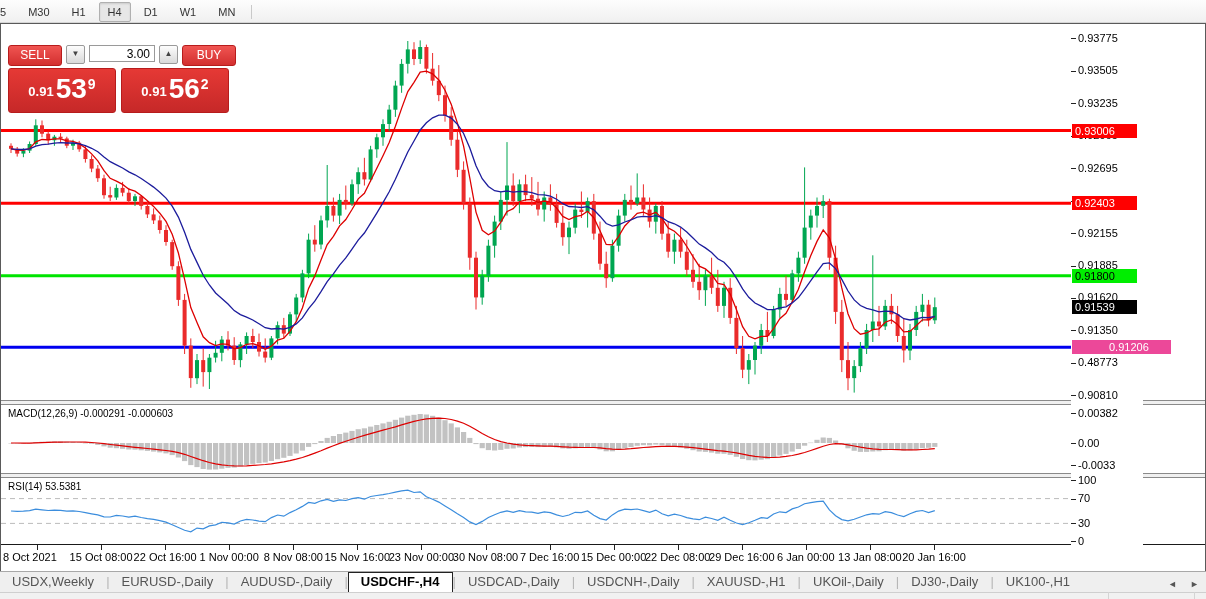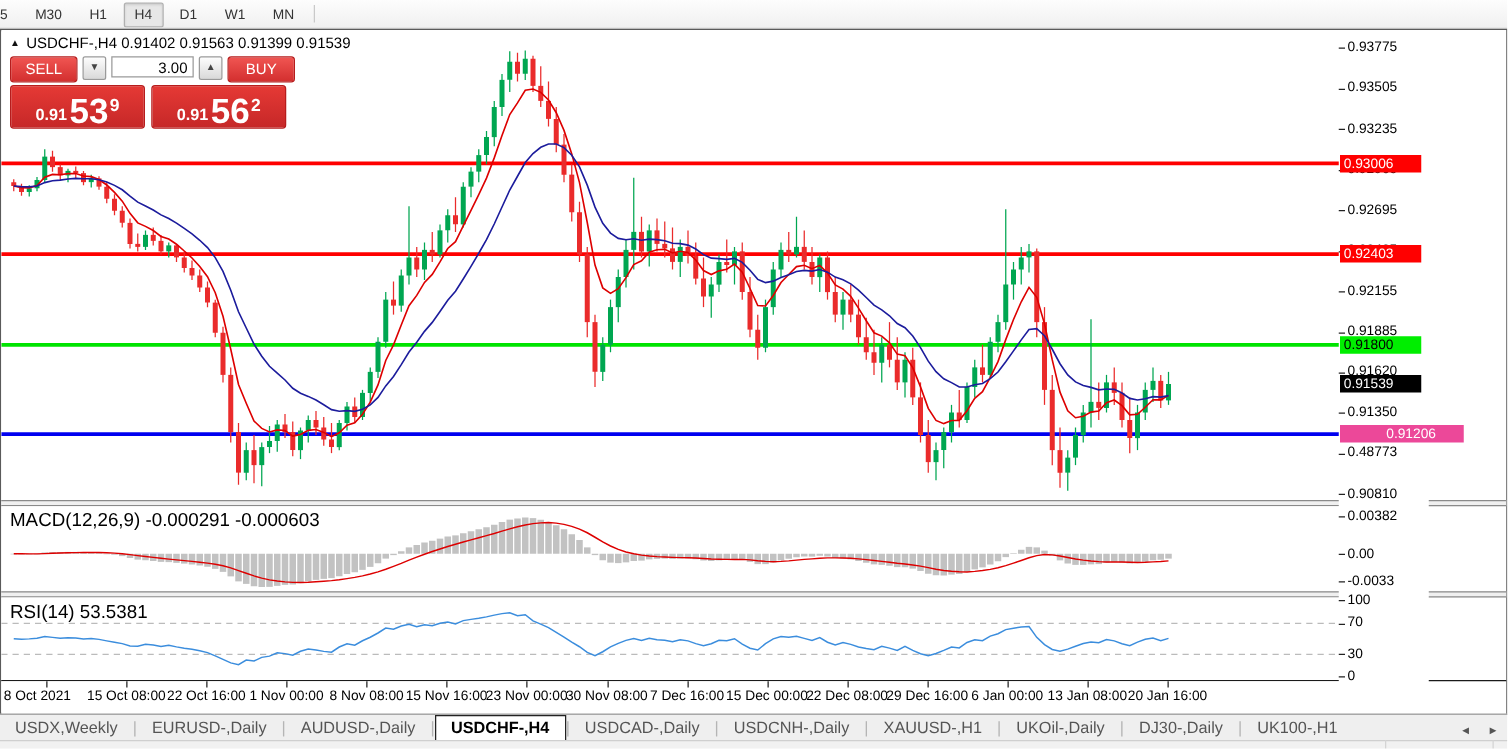--- a/index.html
+++ b/index.html
@@ -17,36 +17,36 @@
   
   #chart-border{position:absolute;top:23px;left:0;width:1204px;height:547px;border:1px solid #5a5a5a;pointer-events:none;}
   .pane-svg{position:absolute;left:1px;background:#fff;}
   .splitter{position:absolute;left:1px;width:1204px;height:3px;background:#f0f0f0;
       border-top:1px solid #8a8a8a;border-bottom:1px solid #8a8a8a;}
   #vline{position:absolute;left:1132px;top:24px;width:1px;height:520px;background:#1a1a1a;}
   #hline{position:absolute;left:1px;top:544px;width:1204px;height:1px;background:#1a1a1a;}
   
   #chart-title{position:absolute;left:8px;top:27px;font-size:12px;color:#000;white-space:nowrap;}
   #chart-title .marker{font-size:8px;margin-right:5px;vertical-align:1px;color:#111;}
-  .ind-label{position:absolute;left:8px;font-size:15px;color:#000;white-space:nowrap;}
+  .ind-label{position:absolute;left:8px;font-size:10px;color:#000;white-space:nowrap;}
   
   #trade-panel{position:absolute;left:8px;top:45px;width:221px;}
   #trade-row{display:flex;gap:4px;height:19px;}
   .tbtn{flex:0 0 52px;height:19px;border:1px solid #b71c1c;border-radius:3px;color:#fff;
       font-size:12px;font-weight:normal;text-align:center;line-height:18px;
       background:linear-gradient(#f05552,#d32f2f);}
   .spinbtn{flex:0 0 17px;height:17px;border:1px solid #9a9a9a;border-radius:2px;
       background:linear-gradient(#fdfdfd,#d9d9d9);color:#444;font-size:8px;
       text-align:center;line-height:16px;}
   #vol-input{flex:1 1 auto;width:56px;height:15px;border:1px solid #9a9a9a;
       font-family:"Liberation Sans",sans-serif;font-size:12px;text-align:right;padding:0 4px;color:#000;}
   #price-row{display:flex;gap:5px;margin-top:4px;}
   .pricebox{flex:1 1 50%;height:33px;border-radius:3px;color:#fff;position:relative;
       background:linear-gradient(#e53935,#c62828);border:1px solid #b71c1c;
-      display:flex;align-items:flex-end;justify-content:center;padding-bottom:0;}
+      display:flex;align-items:flex-end;justify-content:center;padding-bottom:10px;}
   .pricebox .pfx{font-size:13px;font-weight:bold;margin-right:2px;line-height:20px;}
   .pricebox .big{font-size:28px;font-weight:bold;line-height:26px;}
   .pricebox .sup{font-size:14px;font-weight:bold;vertical-align:top;line-height:12px;margin-left:1px;
       position:relative;top:-12px;}
   
   #price-axis{position:absolute;left:1071px;top:24px;width:72px;height:546px;background:#fff;font-size:11px;color:#000;}
   .ptick{position:absolute;left:7px;white-space:nowrap;}
   .pdash{position:absolute;left:0;width:5px;height:1px;background:#222;}
   .chip{position:absolute;left:1px;width:62px;height:14px;line-height:14px;padding-left:3px;
       font-size:11px;white-space:nowrap;}
@@ -540,23 +540,20 @@
   <div class="splitter" style="top:473px"></div>
   <svg id="rsi-svg" class="pane-svg" style="top:478px" width="1131" height="66">
       <line x1="0" x2="1131" y1="20.6" y2="20.6" stroke="#bbbbbb" stroke-width="1" stroke-dasharray="5 4"></line>
       <line x1="0" x2="1131" y1="45.4" y2="45.4" stroke="#bbbbbb" stroke-width="1" stroke-dasharray="5 4"></line>
       <path d="M10.0 33.0L16.2 33.3L22.4 33.1L28.6 32.6L34.8 31.2L41.0 31.9L47.2 32.5L53.4 32.2L59.6 32.4L65.8 33.1L72.0 32.8L78.2 33.5L84.4 34.7L90.6 35.8L96.8 36.9L103.0 38.8L109.2 39.0L115.4 37.4L121.6 38.0L127.8 39.1L134.0 38.2L140.2 39.5L146.4 40.6L152.6 41.4L158.8 42.6L165.0 44.1L171.2 46.7L177.4 49.5L183.6 52.3L189.8 53.8L196.0 50.1L202.2 50.8L208.4 47.9L214.6 46.9L220.8 44.3L227.0 44.9L233.2 46.1L239.4 43.0L245.6 41.3L251.8 42.0L258.0 43.1L264.2 43.7L270.4 39.6L276.6 37.0L282.8 38.2L289.0 34.6L295.2 31.8L301.4 28.4L307.6 24.4L313.8 25.3L320.0 22.8L326.2 21.4L332.4 23.3L338.6 21.8L344.8 22.5L351.0 20.6L357.2 19.6L363.4 21.2L369.6 18.5L375.8 17.5L382.0 16.6L388.2 15.5L394.4 14.1L400.6 12.9L406.8 12.2L413.0 14.5L419.2 13.8L425.4 18.7L431.6 21.3L437.8 24.1L444.0 27.9L450.2 31.7L456.4 35.7L462.6 39.4L468.8 43.9L475.0 46.5L481.2 43.4L487.4 39.5L493.6 36.7L499.8 34.3L506.0 32.8L512.2 34.4L518.4 32.6L524.6 33.8L530.8 34.2L537.0 35.4L543.2 33.8L549.4 34.7L555.6 36.9L561.8 38.5L568.0 37.0L574.2 34.3L580.4 34.6L586.6 33.0L592.8 37.3L599.0 40.6L605.2 42.0L611.4 36.9L617.6 33.1L623.8 31.2L630.0 31.7L636.2 31.0L642.4 32.7L648.6 34.3L654.8 32.1L661.0 35.8L667.2 37.9L673.4 36.1L679.6 37.5L685.8 39.6L692.0 40.8L698.2 41.7L704.4 39.1L710.6 40.5L716.8 42.4L723.0 39.1L729.2 42.3L735.4 45.0L741.6 46.6L747.8 44.8L754.0 42.3L760.2 39.6L766.4 40.3L772.6 36.0L778.8 33.8L785.0 34.6L791.2 30.9L797.4 29.0L803.6 25.7L809.8 24.6L816.0 23.6L822.2 23.2L828.4 31.9L834.6 37.7L840.8 41.6L847.0 42.9L853.2 41.3L859.4 39.0L865.6 36.8L871.8 35.7L878.0 36.2L884.2 33.7L890.4 34.7L896.6 37.0L902.8 38.5L909.0 35.7L915.2 33.4L921.4 32.5L927.6 34.5L933.8 32.7" fill="none" stroke="#3b8ddd" stroke-width="1.2"></path>
     </svg>
 
   <div id="vline"></div>
   <div id="hline"></div>
 
-  <div id="chart-title">
-    <span class="marker">▲</span><span>USDCHF-,H4 0.91402 0.91563 0.91399 0.91539</span>
-  </div>
 
   <div id="trade-panel">
     <div id="trade-row">
       <div class="tbtn">SELL</div>
       <div class="spinbtn">▼</div>
       <input id="vol-input" value="3.00" style="">
       <div class="spinbtn">▲</div>
       <div class="tbtn">BUY</div>
     </div>
     <div id="price-row">

